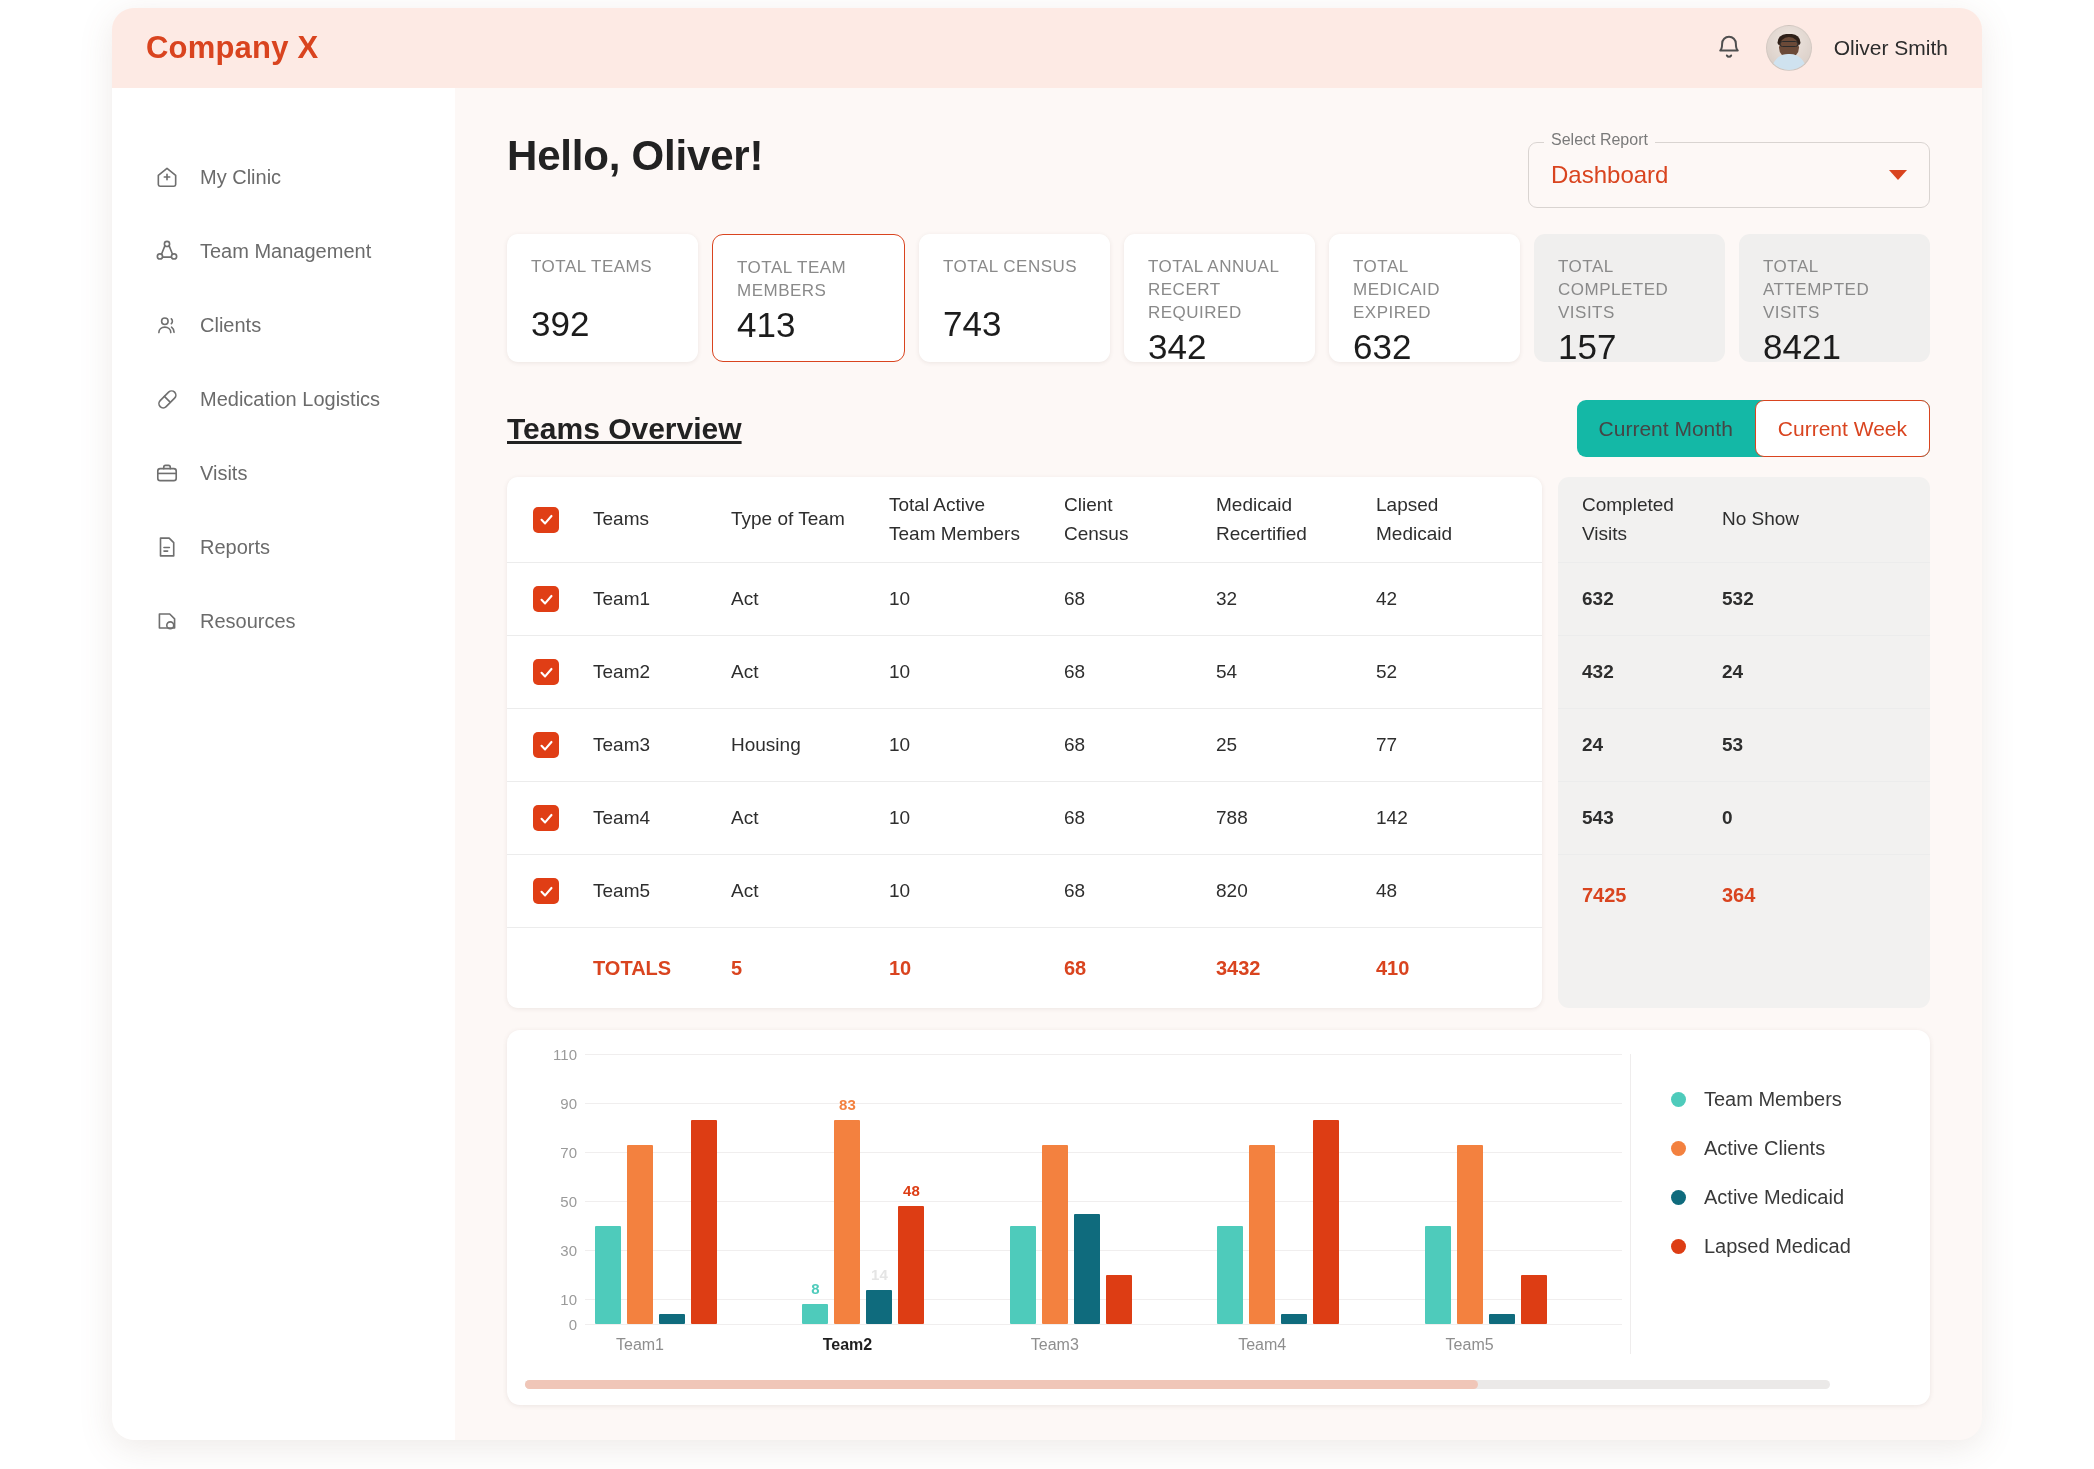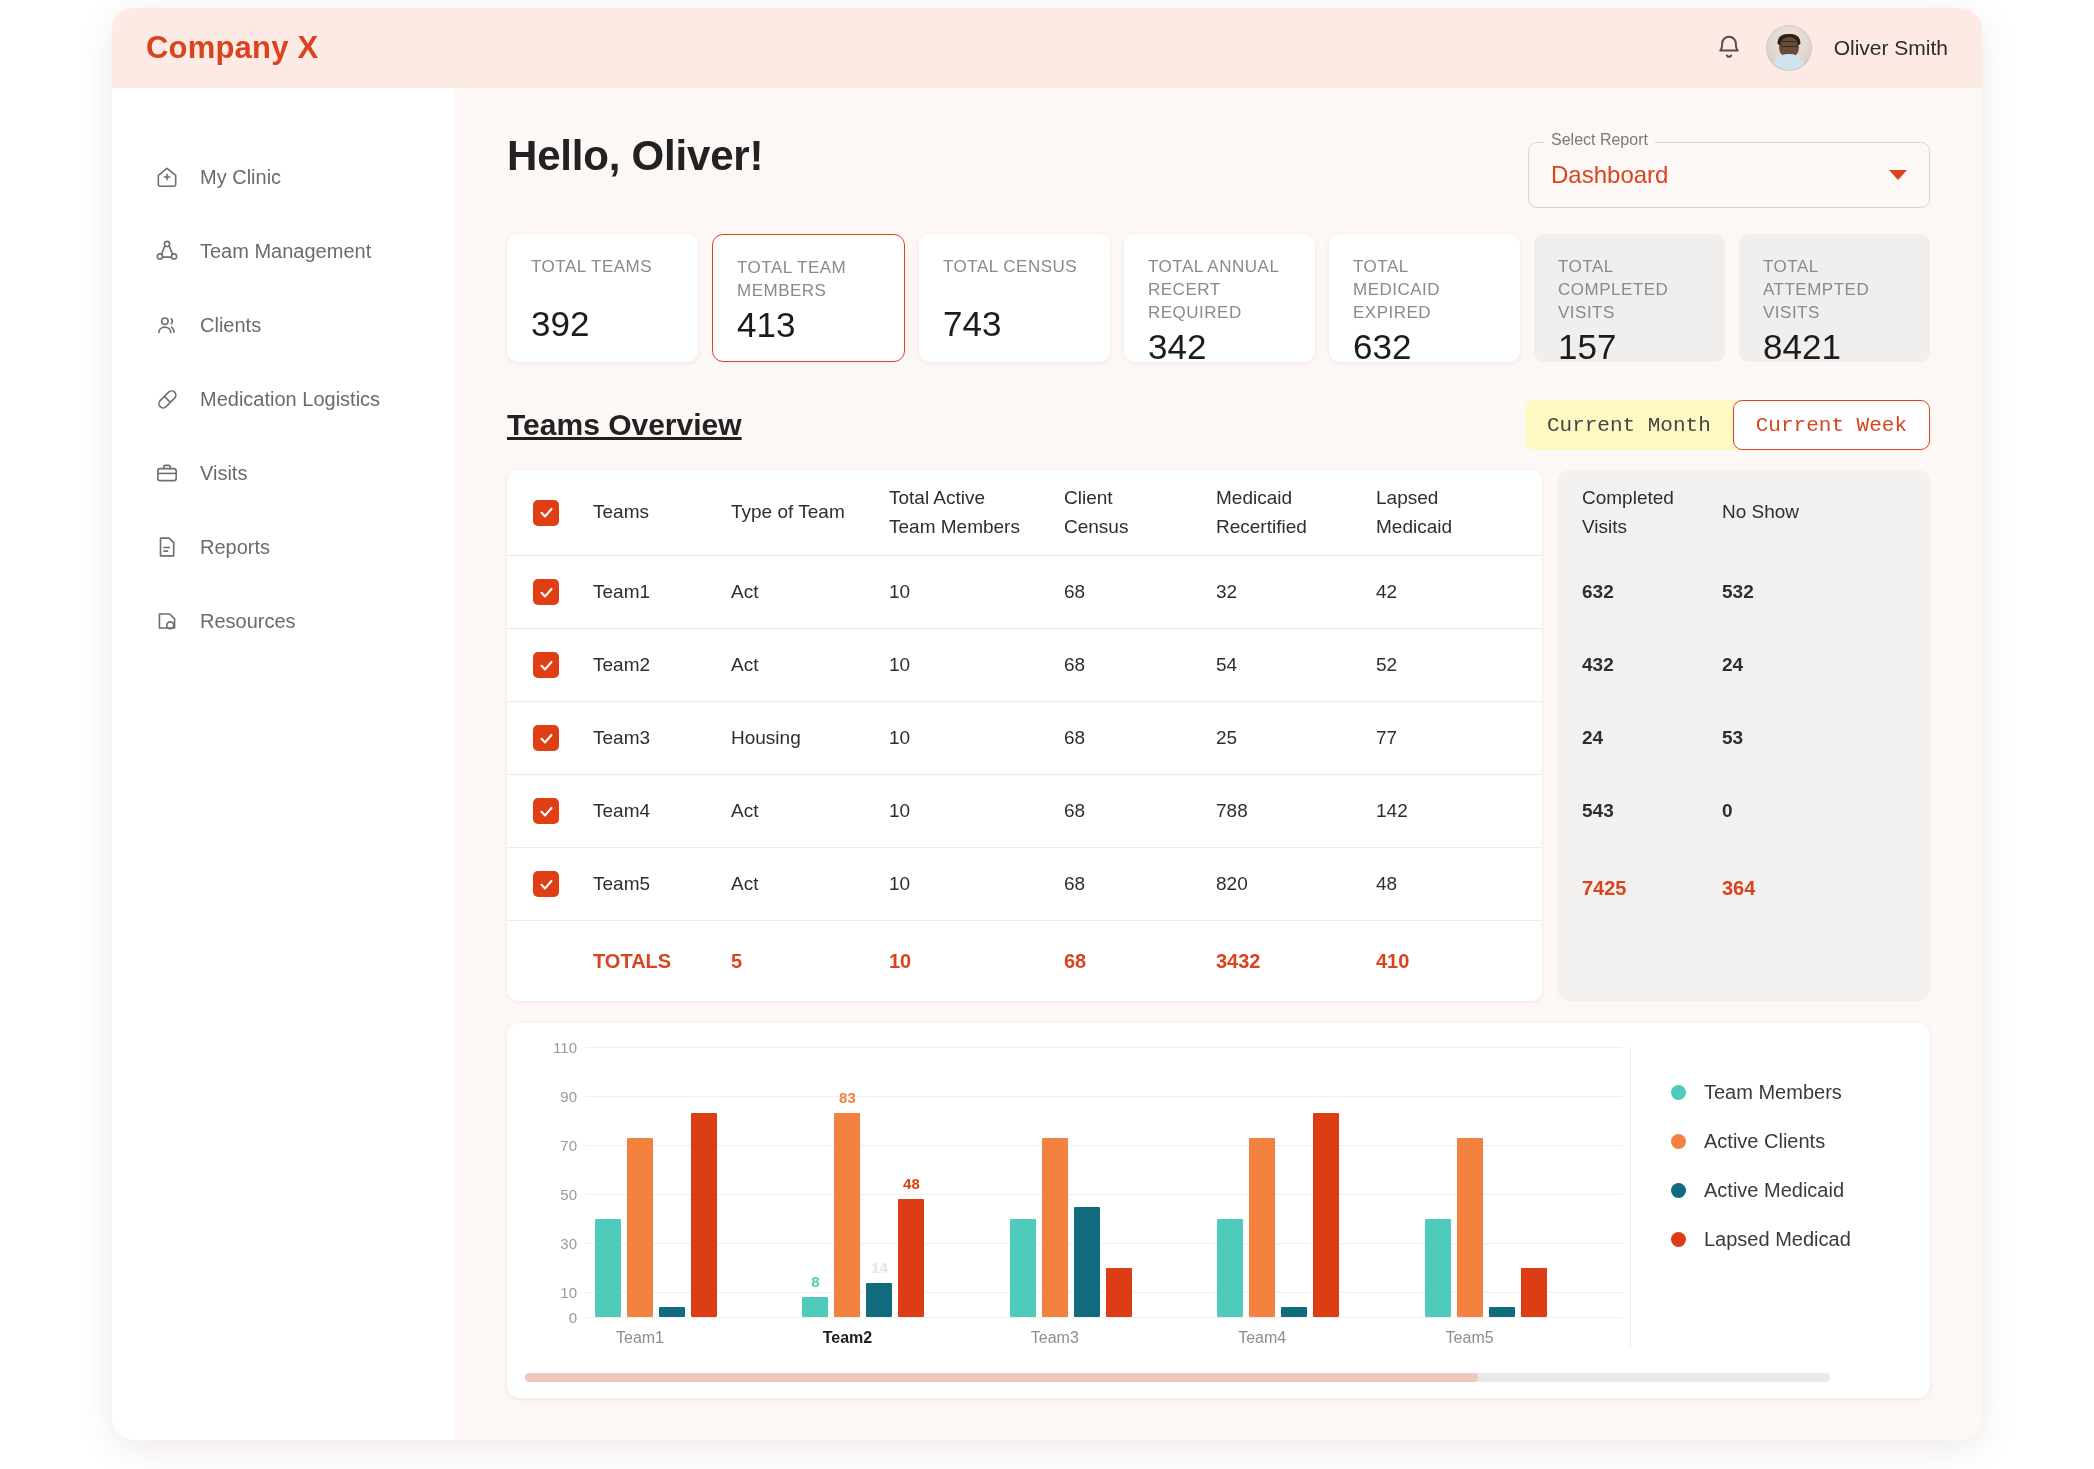--- a/index.html
+++ b/index.html
@@ -109,21 +109,21 @@
   .kpi-value { font-size: 35px; font-weight: 500; color: #1c1c1c; margin-top: 2px; }
 
   
   .section-row {
     display: flex; align-items: center; justify-content: space-between;
     margin-top: 38px;
   }
   .section-title { font-size: 30px; font-weight: 600; color: #222; text-decoration: underline; }
   .toggle-group {
     display: flex; align-items: stretch;
-    background: #fef9c3; border-radius: 9px; height: 50px; font-family: Liberation Mono, monospace;
+    background: #14b8a6; border-radius: 9px; height: 57px;
   }
   .toggle {
     display: flex; align-items: center; padding: 0 22px;
     font-size: 21px; color: #454545; cursor: pointer; border-radius: 9px;
   }
   .toggle.active {
     background: #ffffff; color: #d9441f;
     border: 1.6px solid #d9441f;
   }
 

